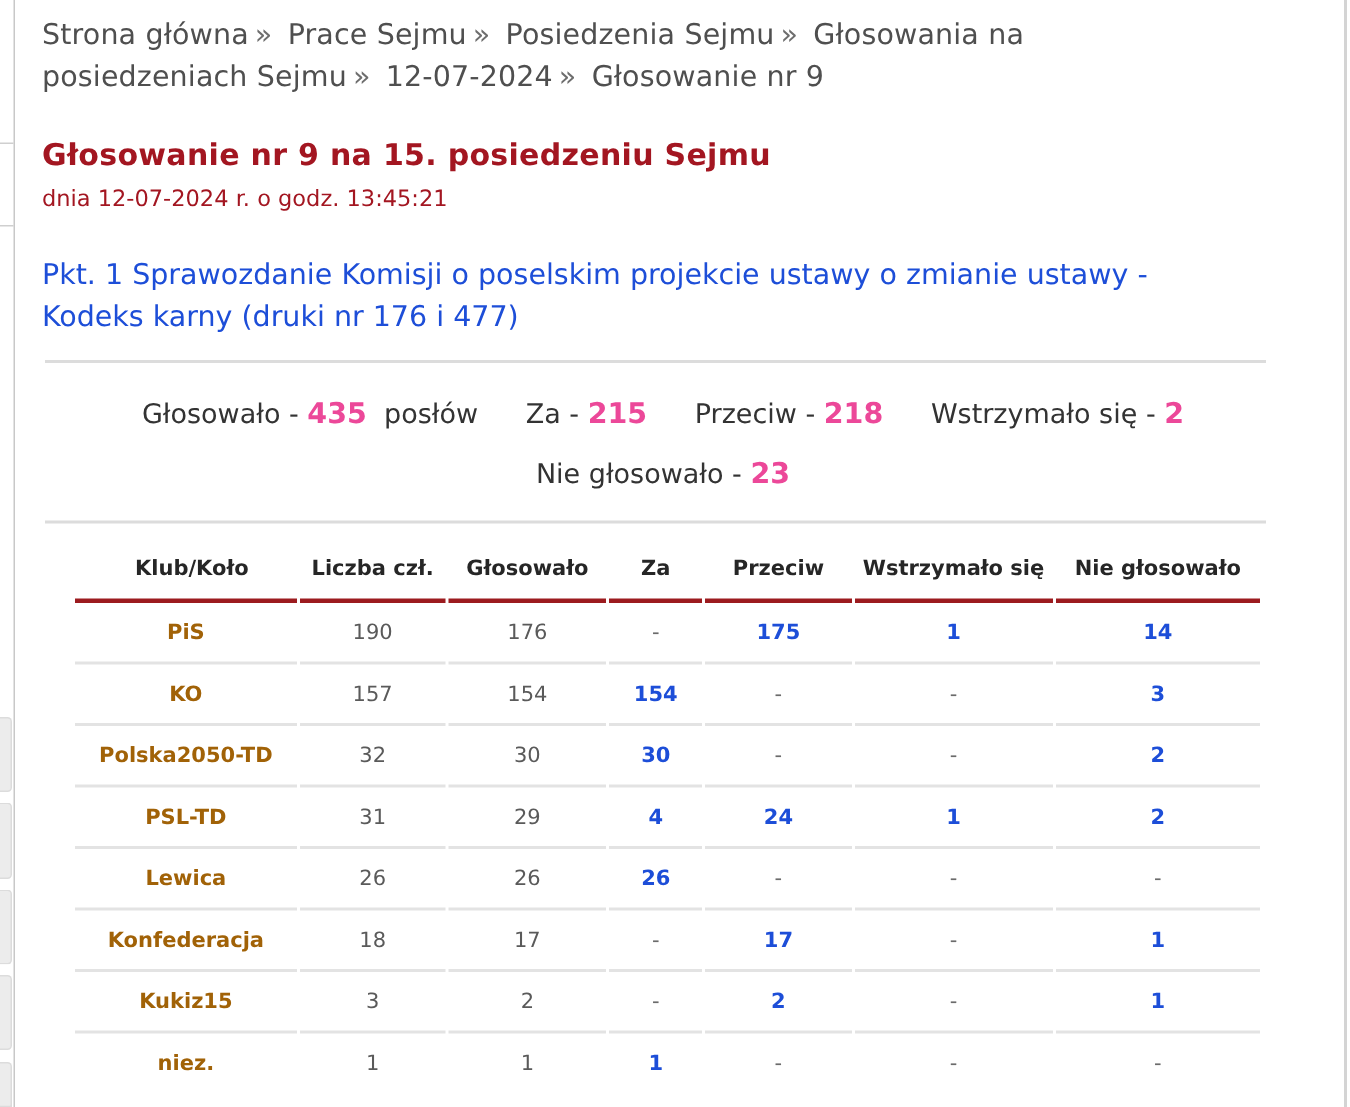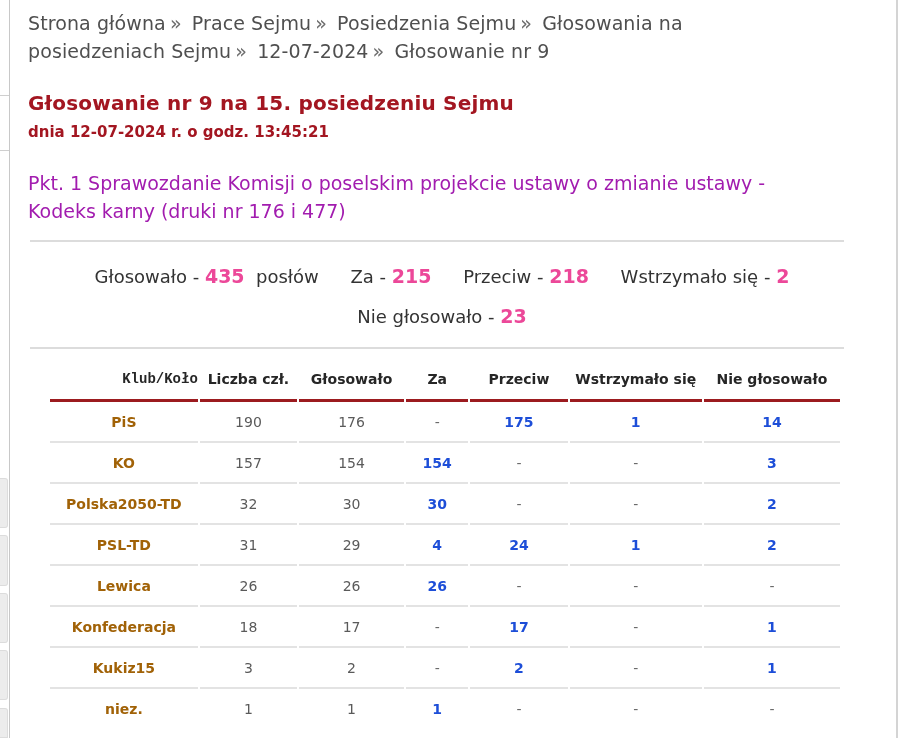--- a/index.html
+++ b/index.html
@@ -34,24 +34,24 @@
     font-size: 19px; line-height: 28px; color: #4f4f4f;
     max-width: 795px; letter-spacing: 0.1px;
   }
   .breadcrumb .sep { color: #6e6e6e; padding: 0 4px; }
   
   .vote-title {
     margin-top: 26px; font-size: 20px; font-weight: bold; color: #a31621;
     letter-spacing: 0.2px;
   }
   .vote-datetime {
-    margin-top: 8px; font-size: 15px; font-weight: bold; color: #a31621;
+    margin-top: 8px; font-size: 15px; font-weight: normal; color: #a31621;
   }
   .agenda {
-    margin-top: 28px; font-size: 19px; line-height: 28px; color: #a21caf;
+    margin-top: 28px; font-size: 19px; line-height: 28px; color: #1d4ed8;
     max-width: 805px;
   }
   .vote-subject {
     margin-top: 15px; font-size: 19px; color: #ab1f24;
   }
   hr.rule {
     border: none; border-top: 2px solid #dcdcdc;
     margin: 15px 12px 0 2px;
   }
   
@@ -68,21 +68,21 @@
     margin: 16px 0 0 20px; width: 794px;
     table-layout: fixed;
     font-size: 14px;
   }
   table.results th {
     font-weight: bold; color: #262626; text-align: center;
     padding: 6px 0 12px 0;
     border-bottom: 3px solid #9c1b1f;
     white-space: nowrap;
   }
-  table.results th.first { text-align: right; padding-left: 8px; font-family: Liberation Mono, monospace; }
+  table.results th.first { text-align: center; padding-left: 8px; }
   table.results td {
     text-align: center; padding: 12px 0 11px 0;
     border-bottom: 2px solid #e3e3e3;
     white-space: nowrap;
   }
   table.results tr:last-child td { border-bottom: none; }
   td.club { text-align: left; padding-left: 8px; font-weight: bold; color: #a16207; }
   td.num { color: #5a5a5a; }
   td.vote { font-weight: bold; color: #1d4ed8; }
   td.vote.dash { color: #6b6b6b; font-weight: normal; }

